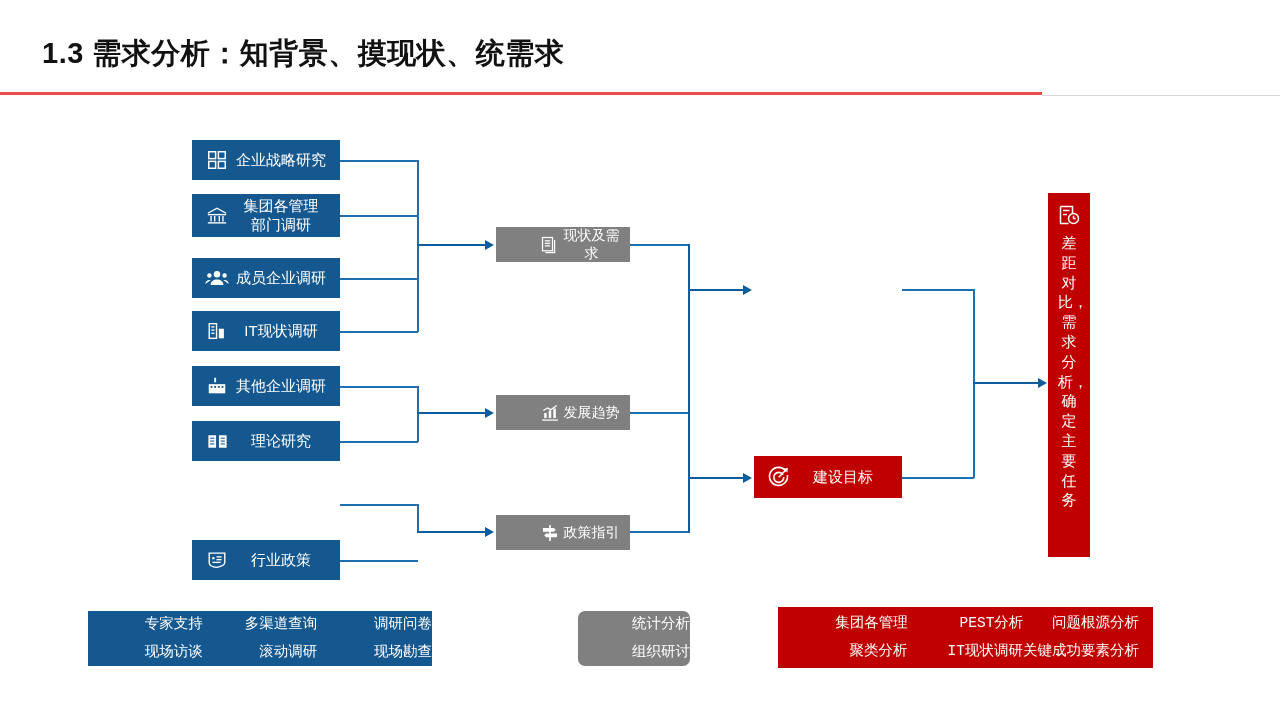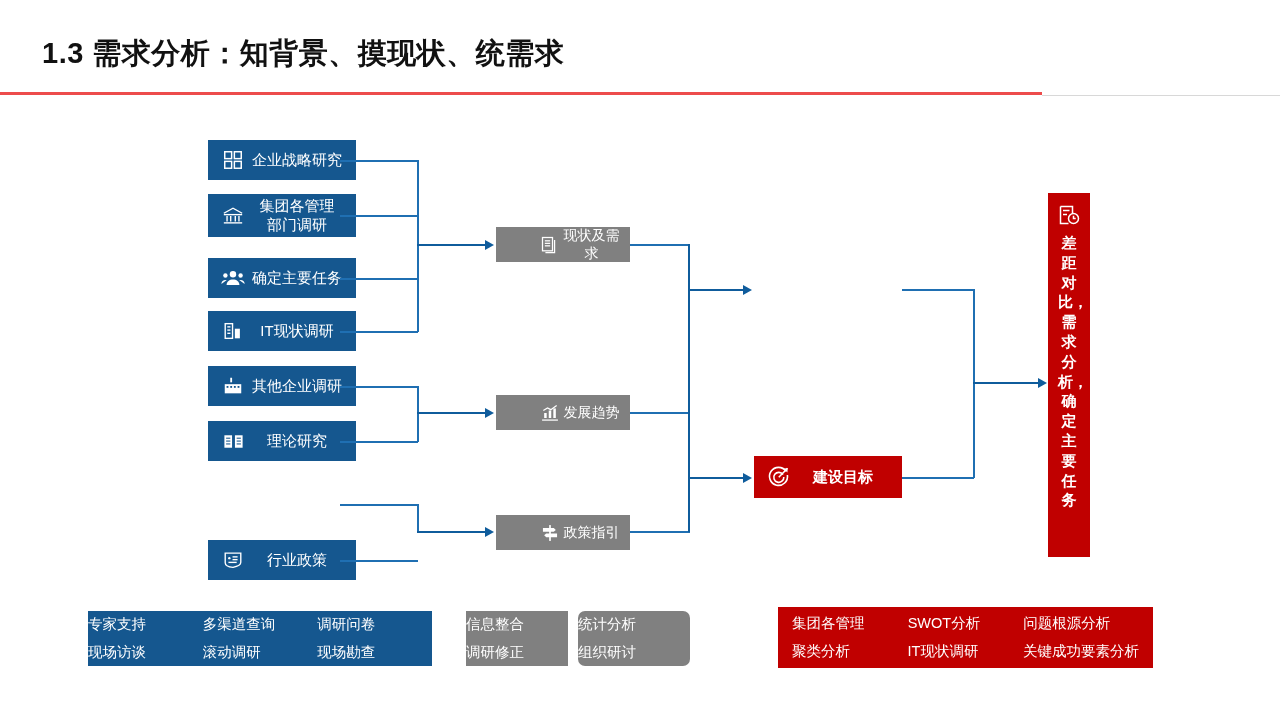--- a/index.html
+++ b/index.html
@@ -35,24 +35,24 @@
     flex:0 0 auto;display:flex;align-items:center;justify-content:center;
     width:26px;height:26px;margin-left:12px;
   }
   .node .ico svg{display:block;}
   .node .lbl{
     flex:1 1 auto;text-align:center;font-size:15px;line-height:1.25;
     padding-right:10px;padding-left:2px;white-space:pre-line;
   }
   .blue{background:#15578F;}
   .gray{background:#808080;padding-left:33px;}
-  .red{background:#C00000;font-weight:bold;}
-
-  
-  .n-left{left:208px;width:148px;height:40px;}
+  .red{background:#C00000;}
+
+  
+  .n-left{left:192px;width:148px;height:40px;}
 
   
   .n-mid{left:496px;width:134px;height:35px;}
   .n-mid .ico{margin-left:10px;width:22px;height:22px;}
   .n-mid .lbl{font-size:14px;}
 
   
   .n-red{left:754px;width:148px;height:42px;}
   .n-red .lbl{font-size:15px;}
 
@@ -80,21 +80,21 @@
     border-top:5px solid transparent;border-bottom:5px solid transparent;
     border-left:9px solid #0F5C9C;
   }
 
   
   .legend{
     position:absolute;box-sizing:border-box;color:#ffffff;
     display:flex;flex-direction:column;justify-content:center;
   }
   .legend .row{display:flex;justify-content:space-around;align-items:center;}
-  .legend .cell{font-size:14.5px;line-height:1.9;white-space:nowrap;text-align:left;}
+  .legend .cell{font-size:14.5px;line-height:1.9;white-space:nowrap;text-align:right;font-family:Liberation Mono, monospace;}
 
   .lg-blue{left:88px;top:611px;width:344px;height:55px;background:#15578F;}
   .lg-gray1{left:466px;top:611px;width:102px;height:55px;background:#808080;}
   .lg-gray2{left:578px;top:611px;width:112px;height:55px;background:#808080;border-radius:7px;}
   .lg-red{left:778px;top:607px;width:375px;height:61px;background:#C00000;}
   .lg-red .cell{font-size:14.5px;}
   .lg-blue .cell{width:33.33%;}
   .lg-gray1 .cell,.lg-gray2 .cell{width:100%;}
   .lg-red .row{justify-content:space-between;padding:0 14px;box-sizing:border-box;}
   .lg-red .cell{flex:1 1 0;}
@@ -140,21 +140,21 @@
     <span class="ico">
       <svg width="24" height="24" viewBox="0 0 24 24" fill="#ffffff">
         <circle cx="12" cy="8.2" r="3.2"></circle>
           <path d="M5.6 19c0-3.6 2.9-5.6 6.4-5.6s6.4 2 6.4 5.6z"></path>
         <circle cx="4.4" cy="9.5" r="2.2"></circle>
           <path d="M0.4 18c0-2.6 1.8-4.1 4-4.1 .5 0 1 .07 1.4 .2"></path>
         <circle cx="19.6" cy="9.5" r="2.2"></circle>
           <path d="M23.6 18c0-2.6-1.8-4.1-4-4.1-.5 0-1 .07-1.4 .2"></path>
       </svg>
     </span>
-    <span class="lbl">确定主要任务</span>
+    <span class="lbl">成员企业调研</span>
   </div>
 
   <div class="node blue n-left" style="top:311px">
     <span class="ico">
       <svg width="22" height="22" viewBox="0 0 24 24" fill="none" stroke="#ffffff" stroke-width="1.5">
         <rect x="3.5" y="4" width="8" height="16"></rect>
         <line x1="5.8" y1="7.5" x2="9.2" y2="7.5"></line>
           <line x1="5.8" y1="11" x2="9.2" y2="11"></line>
         <line x1="5.8" y1="14.5" x2="9.2" y2="14.5"></line>
         <path d="M14 9.5 h5.5 v10.5 h-5.5 z" fill="#ffffff" stroke="none"></path>
@@ -311,42 +311,34 @@
       <span class="cell">多渠道查询</span>
       <span class="cell">调研问卷</span>
     </div>
     <div class="row">
       <span class="cell">现场访谈</span>
       <span class="cell">滚动调研</span>
       <span class="cell">现场勘查</span>
     </div>
   </div>
 
-  <div class="legend lg-gray1">
-    <div class="row">
-      <span class="cell">信息整合</span>
-    </div>
-    <div class="row">
-      <span class="cell">调研修正</span>
-    </div>
-  </div>
 
   <div class="legend lg-gray2">
     <div class="row">
       <span class="cell">统计分析</span>
     </div>
     <div class="row">
       <span class="cell">组织研讨</span>
     </div>
   </div>
 
   <div class="legend lg-red">
     <div class="row">
       <span class="cell">集团各管理</span>
-      <span class="cell">SWOT分析</span>
+      <span class="cell">PEST分析</span>
       <span class="cell">问题根源分析</span>
     </div>
     <div class="row">
       <span class="cell">聚类分析</span>
       <span class="cell">IT现状调研</span>
       <span class="cell">关键成功要素分析</span>
     </div>
   </div>
 
 </div>

